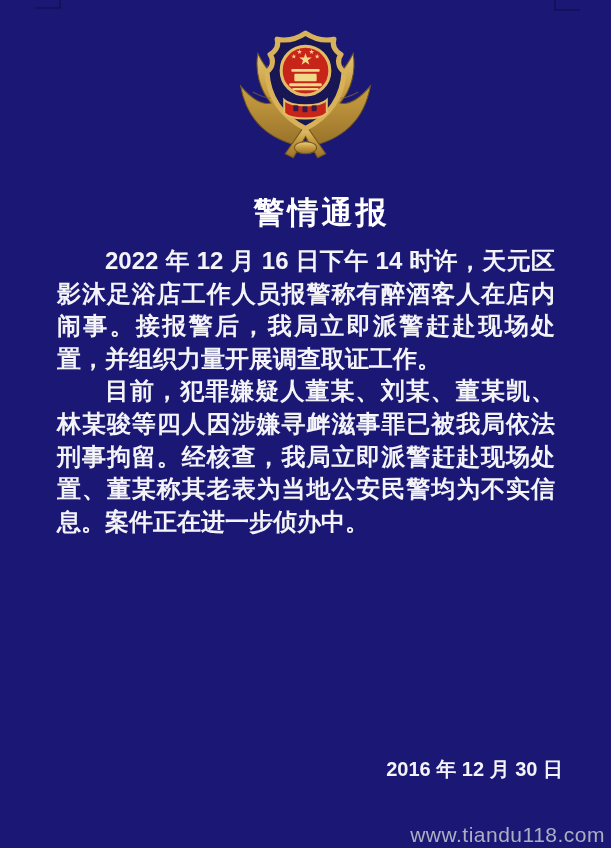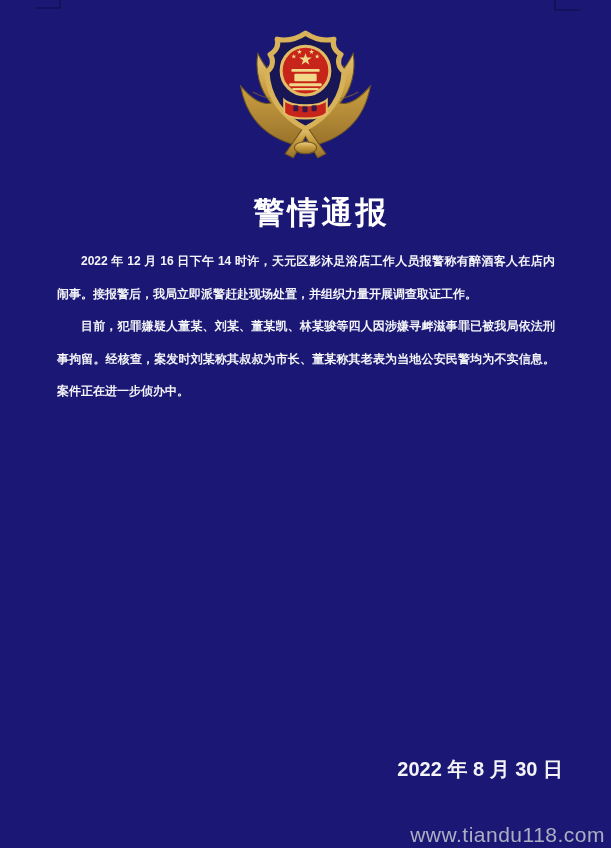--- a/index.html
+++ b/index.html
@@ -37,21 +37,21 @@
     text-align: center;
     font-size: 31px;
     font-weight: bold;
     letter-spacing: 3px;
     color: #ffffff;
   }
   .content {
     position: absolute;
     left: 57px; top: 245px;
     width: 498px;
-    font-size: 12px;
+    font-size: 24px;
     line-height: 32.6px;
     font-weight: bold;
     text-align: justify;
     color: #f4f4f8;
   }
   .content p { margin: 0; text-indent: 2em; }
   .signature {
     position: absolute;
     top: 751px; right: 48px;
     text-align: center;
@@ -130,22 +130,22 @@
         <rect x="67" y="80" width="5" height="6" rx="1"></rect>
         <rect x="76" y="79" width="5" height="6" rx="1"></rect>
       </g>
     </svg>
   </div>
 
   <h1 class="title">警情通报</h1>
 
   <div class="content">
     <p>2022 年 12 月 16 日下午 14 时许，天元区影沐足浴店工作人员报警称有醉酒客人在店内闹事。接报警后，我局立即派警赶赴现场处置，并组织力量开展调查取证工作。</p>
-    <p>目前，犯罪嫌疑人董某、刘某、董某凯、林某骏等四人因涉嫌寻衅滋事罪已被我局依法刑事拘留。经核查，案发时刘某称其叔叔为市长、董某称其老表为当地公安民警均为不实信息。案件正在进一步侦办中。</p>
+    <p>目前，犯罪嫌疑人董某、刘某、董某凯、林某骏等四人因涉嫌寻衅滋事罪已被我局依法刑事拘留。经核查，我局立即派警赶赴现场处置、董某称其老表为当地公安民警均为不实信息。案件正在进一步侦办中。</p>
   </div>
 
   <div class="signature">
-    <div>2022 年 8 月 30 日</div>
+    <div>2016 年 12 月 30 日</div>
   </div>
 
   <div class="watermark">www.tiandu118.com</div>
 
 </div>
 
 </body></html>

